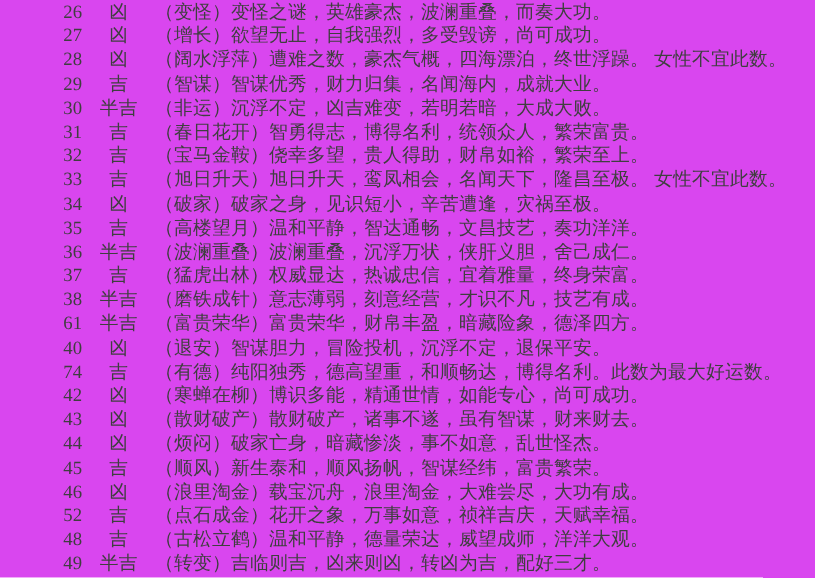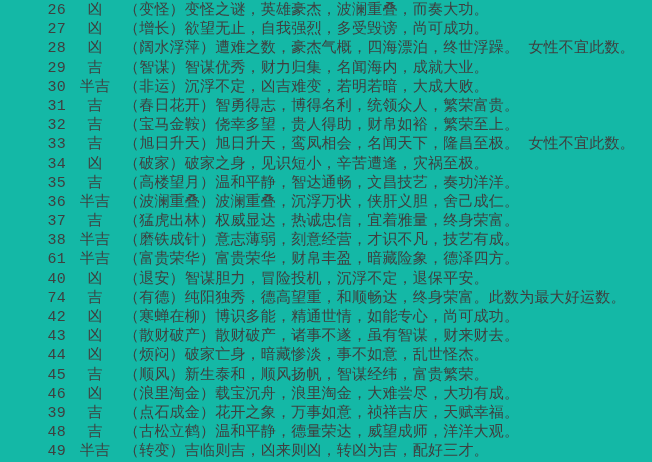--- a/index.html
+++ b/index.html
@@ -4,23 +4,23 @@
 <style>
   html, body {
     margin: 0;
     padding: 0;
     background: #ffffff;
   }
   .page {
     position: relative;
     width: 652px;
     height: 462px;
-    background: #14b8a6;
+    background: #d946ef;
     overflow: hidden;
-    font-family: Liberation Mono, monospace;
+    font-family: Liberation Serif, serif;
     color: #3f3f3f;
   }
   .rows {
     position: absolute;
     top: 1px;
     left: 0;
     width: 652px;
   }
   .row {
     display: flex;
@@ -144,21 +144,21 @@
 
   <div class="row">
     <span class="num">40</span>
     <span class="luck">凶</span>
     <span class="content"><span class="name">（退安）</span><span class="desc">智谋胆力，冒险投机，沉浮不定，退保平安。</span></span>
   </div>
 
   <div class="row">
     <span class="num">74</span>
     <span class="luck">吉</span>
-    <span class="content"><span class="name">（有德）</span><span class="desc">纯阳独秀，德高望重，和顺畅达，终身荣富。此数为最大好运数。</span></span>
+    <span class="content"><span class="name">（有德）</span><span class="desc">纯阳独秀，德高望重，和顺畅达，博得名利。此数为最大好运数。</span></span>
   </div>
 
   <div class="row">
     <span class="num">42</span>
     <span class="luck">凶</span>
     <span class="content"><span class="name">（寒蝉在柳）</span><span class="desc">博识多能，精通世情，如能专心，尚可成功。</span></span>
   </div>
 
   <div class="row">
     <span class="num">43</span>
@@ -178,21 +178,21 @@
     <span class="content"><span class="name">（顺风）</span><span class="desc">新生泰和，顺风扬帆，智谋经纬，富贵繁荣。</span></span>
   </div>
 
   <div class="row">
     <span class="num">46</span>
     <span class="luck">凶</span>
     <span class="content"><span class="name">（浪里淘金）</span><span class="desc">载宝沉舟，浪里淘金，大难尝尽，大功有成。</span></span>
   </div>
 
   <div class="row">
-    <span class="num">39</span>
+    <span class="num">52</span>
     <span class="luck">吉</span>
     <span class="content"><span class="name">（点石成金）</span><span class="desc">花开之象，万事如意，祯祥吉庆，天赋幸福。</span></span>
   </div>
 
   <div class="row">
     <span class="num">48</span>
     <span class="luck">吉</span>
     <span class="content"><span class="name">（古松立鹤）</span><span class="desc">温和平静，德量荣达，威望成师，洋洋大观。</span></span>
   </div>
 

